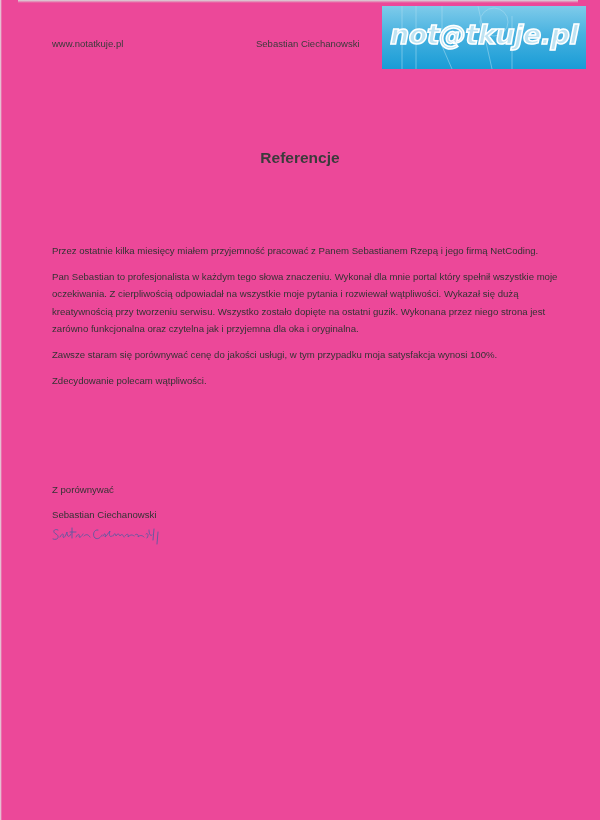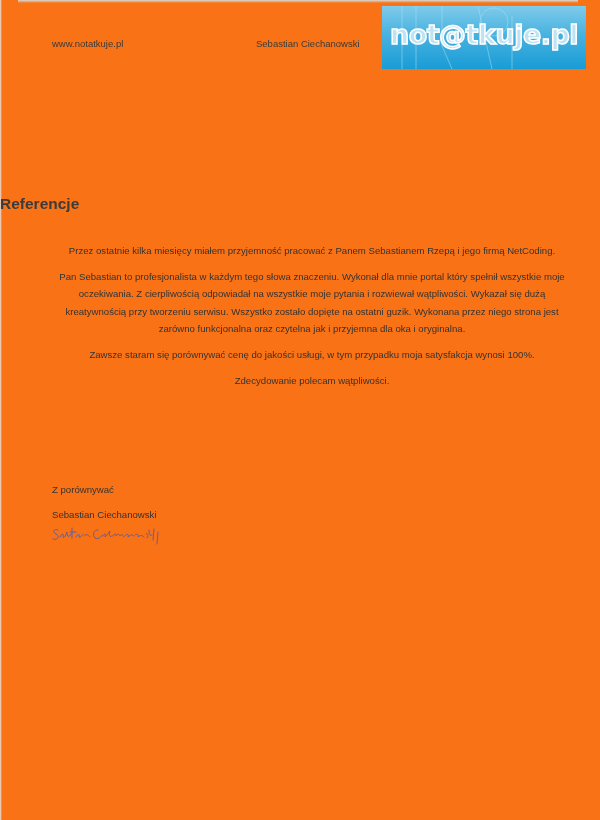--- a/index.html
+++ b/index.html
@@ -12,21 +12,21 @@
       height: 820px;
       position: relative;
       overflow: hidden;
       font-family: "Liberation Sans", "DejaVu Sans", sans-serif;
       color: #2e2e2e;
     }
     .page {
       position: absolute;
       left: 0; top: 0;
       width: 600px; height: 820px;
-      background: #f97316;
+      background: #ec4899;
     }
     .scan-edge-top {
       position: absolute;
       left: 18px; top: 0;
       width: 560px; height: 3px;
       background: linear-gradient(to bottom, #d9d9d9, rgba(255,255,255,0));
     }
     .scan-edge-left {
       position: absolute;
       left: 0; top: 0;
@@ -60,41 +60,40 @@
       position: absolute;
       left: 0; right: 0; top: 13px;
       text-align: center;
       font-family: "DejaVu Sans", sans-serif;
       font-weight: bold;
       font-size: 27px;
       letter-spacing: -0.5px;
       color: #bfe3f2;
       -webkit-text-stroke: 1.5px #ffffff;
       text-shadow: 0 0 1px #ffffff;
+      font-style: italic;
     }
     .title {
       position: absolute;
       left: 0; right: 0; top: 149px;
-      text-align: left;
+      text-align: center;
       font-size: 15.5px;
       font-weight: bold;
       color: #3b3b3b;
-      margin-top: 46px;
     }
     .body-text {
       position: absolute;
       left: 52px; top: 242px;
       width: 520px;
       font-size: 9.6px;
       line-height: 17.2px;
       color: #333333;
     }
     .body-text p {
       margin: 0 0 9px 0;
-      text-align: center;
     }
     .closing {
       position: absolute;
       left: 52px; top: 484px;
       font-size: 9.6px;
       color: #333333;
     }
     .signer {
       position: absolute;
       left: 52px; top: 509px;

